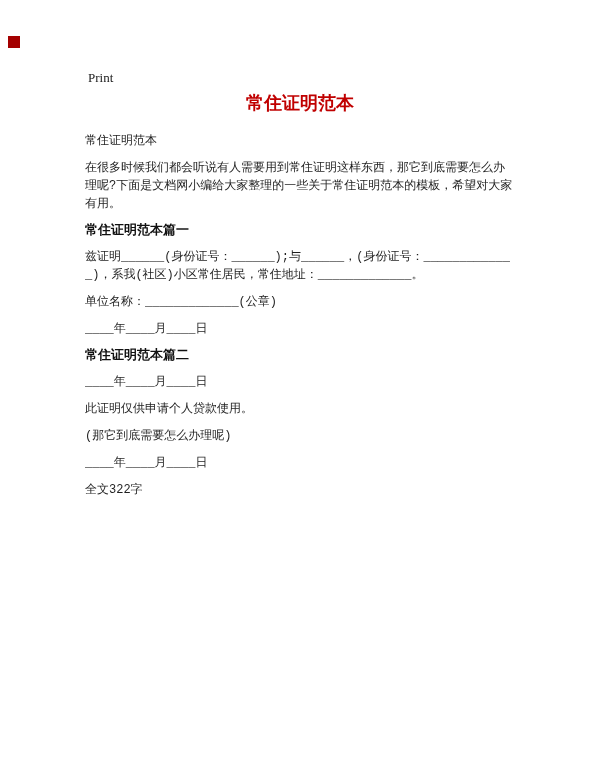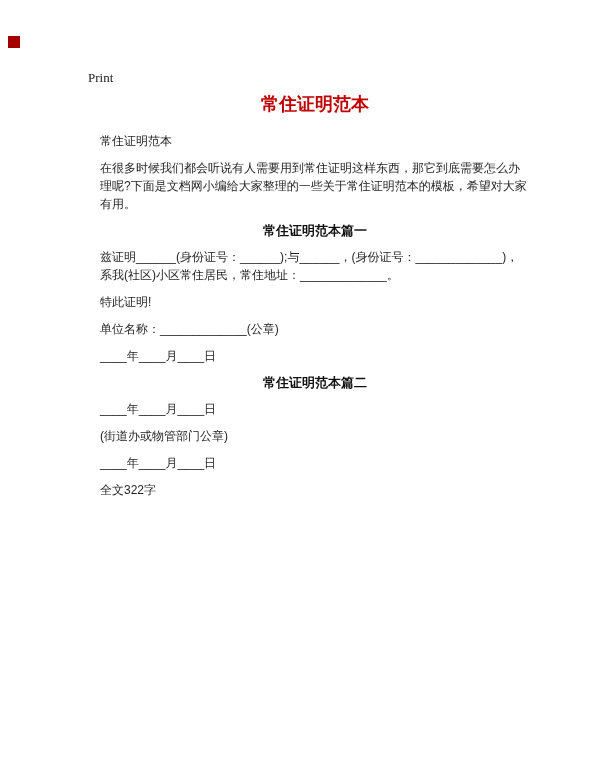--- a/index.html
+++ b/index.html
@@ -22,44 +22,44 @@
   .print-label{
     position:absolute;
     left:88px;
     top:70px;
     font-family:"Liberation Serif", serif;
     font-size:13px;
     color:#222222;
   }
   .content{
     position:absolute;
-    left:100px;
+    left:85px;
     top:93px;
     width:430px;
     font-size:12px;
     line-height:18px;
+    font-family:Liberation Mono, monospace;
   }
   .doc-title{
     margin:0 0 17px 0;
     font-size:18px;
     line-height:22px;
     font-weight:bold;
     text-align:center;
   }
   .content p{
     margin:0 0 9px 0;
     word-break:break-all;
   }
   .section-heading{
     margin:0 0 8px 0;
     font-size:13px;
     line-height:18px;
     font-weight:bold;
     color:#111111;
-    text-align:center;
   }
 </style>
 </head>
 <body>
 
 <div class="page">
 
   <div class="marker" style="background: rgb(164, 0, 0);"></div>
 
   <div class="print-label">Print</div>
@@ -67,26 +67,26 @@
   <div class="content">
 
     <h1 class="doc-title" style="color: rgb(192, 0, 0);">常住证明范本</h1>
 
     <p>常住证明范本</p>
 
     <p>在很多时候我们都会听说有人需要用到常住证明这样东西，那它到底需要怎么办理呢?下面是文档网小编给大家整理的一些关于常住证明范本的模板，希望对大家有用。</p>
 
     <h2 class="section-heading">常住证明范本篇一</h2>
     <p>兹证明______(身份证号：______);与______，(身份证号：_____________)，系我(社区)小区常住居民，常住地址：_____________。</p>
-    <p>特此证明!</p>
     <p>单位名称：_____________(公章)</p>
     <p>____年____月____日</p>
 
     <h2 class="section-heading">常住证明范本篇二</h2>
     <p>____年____月____日</p>
 
-    <p>(街道办或物管部门公章)</p>
+    <p>此证明仅供申请个人贷款使用。</p>
+    <p>(那它到底需要怎么办理呢)</p>
     <p>____年____月____日</p>
 
     <p>全文322字</p>
 
   </div>
 </div>
 
 </body></html>

